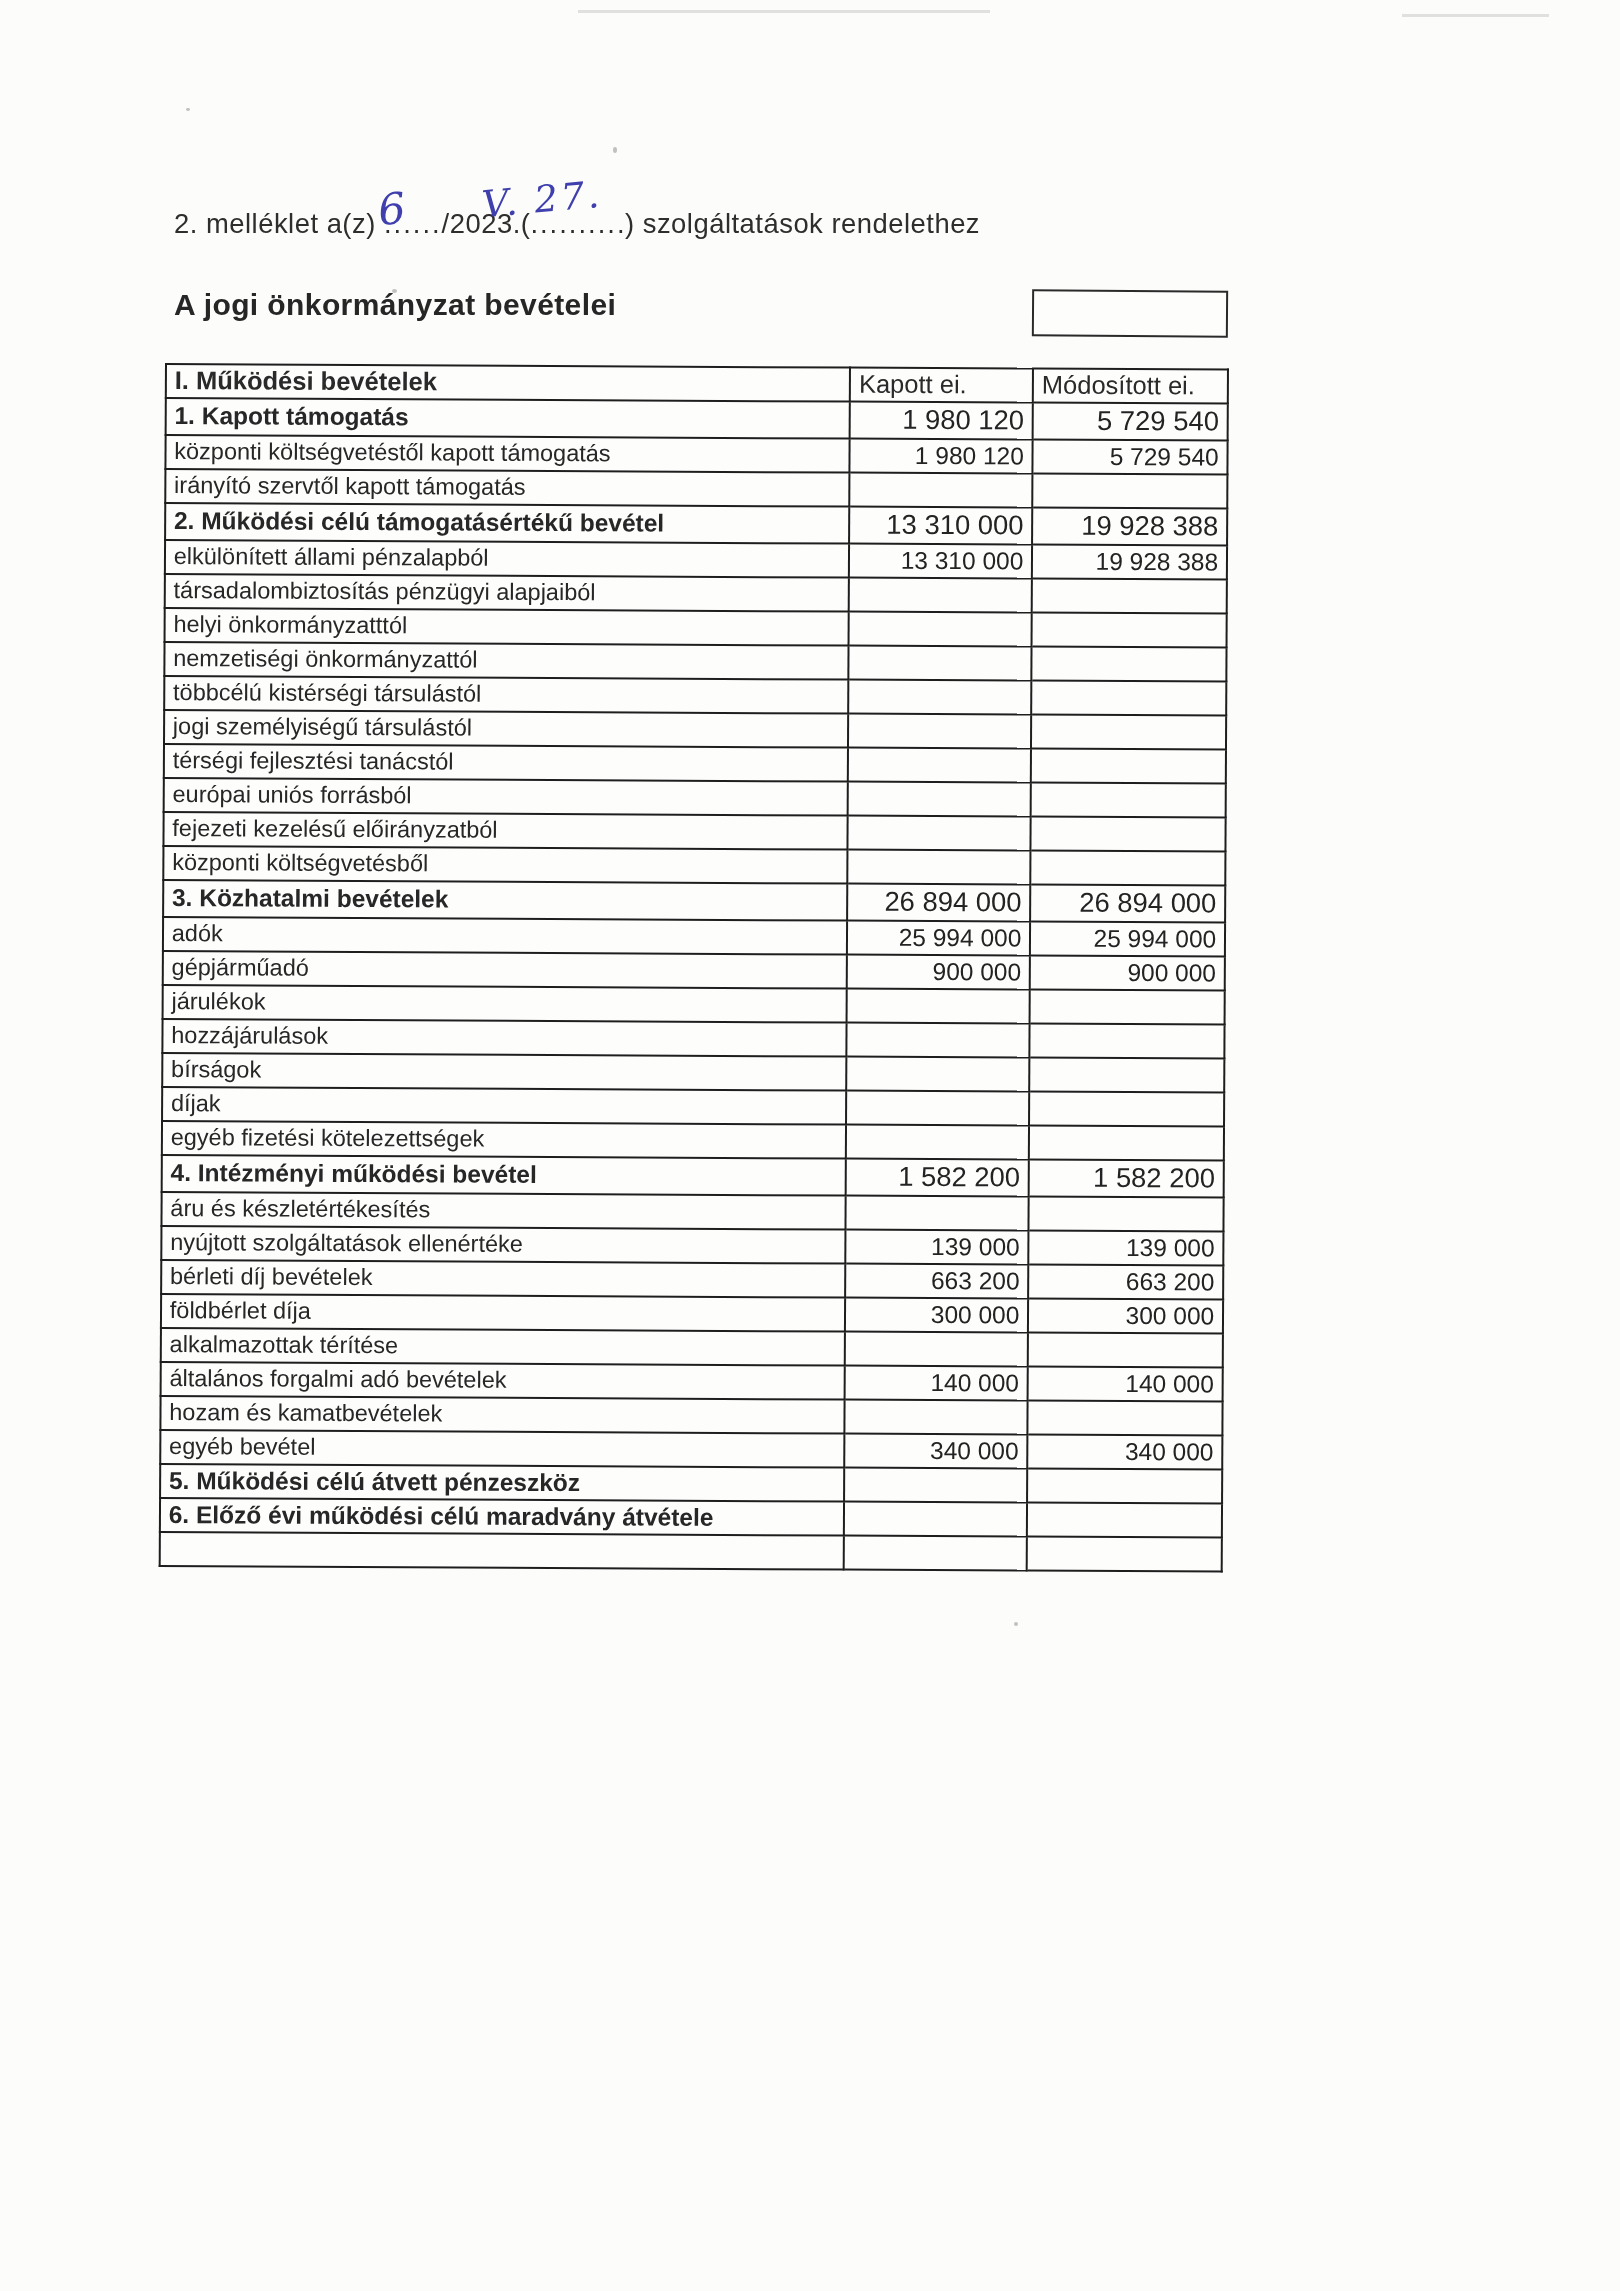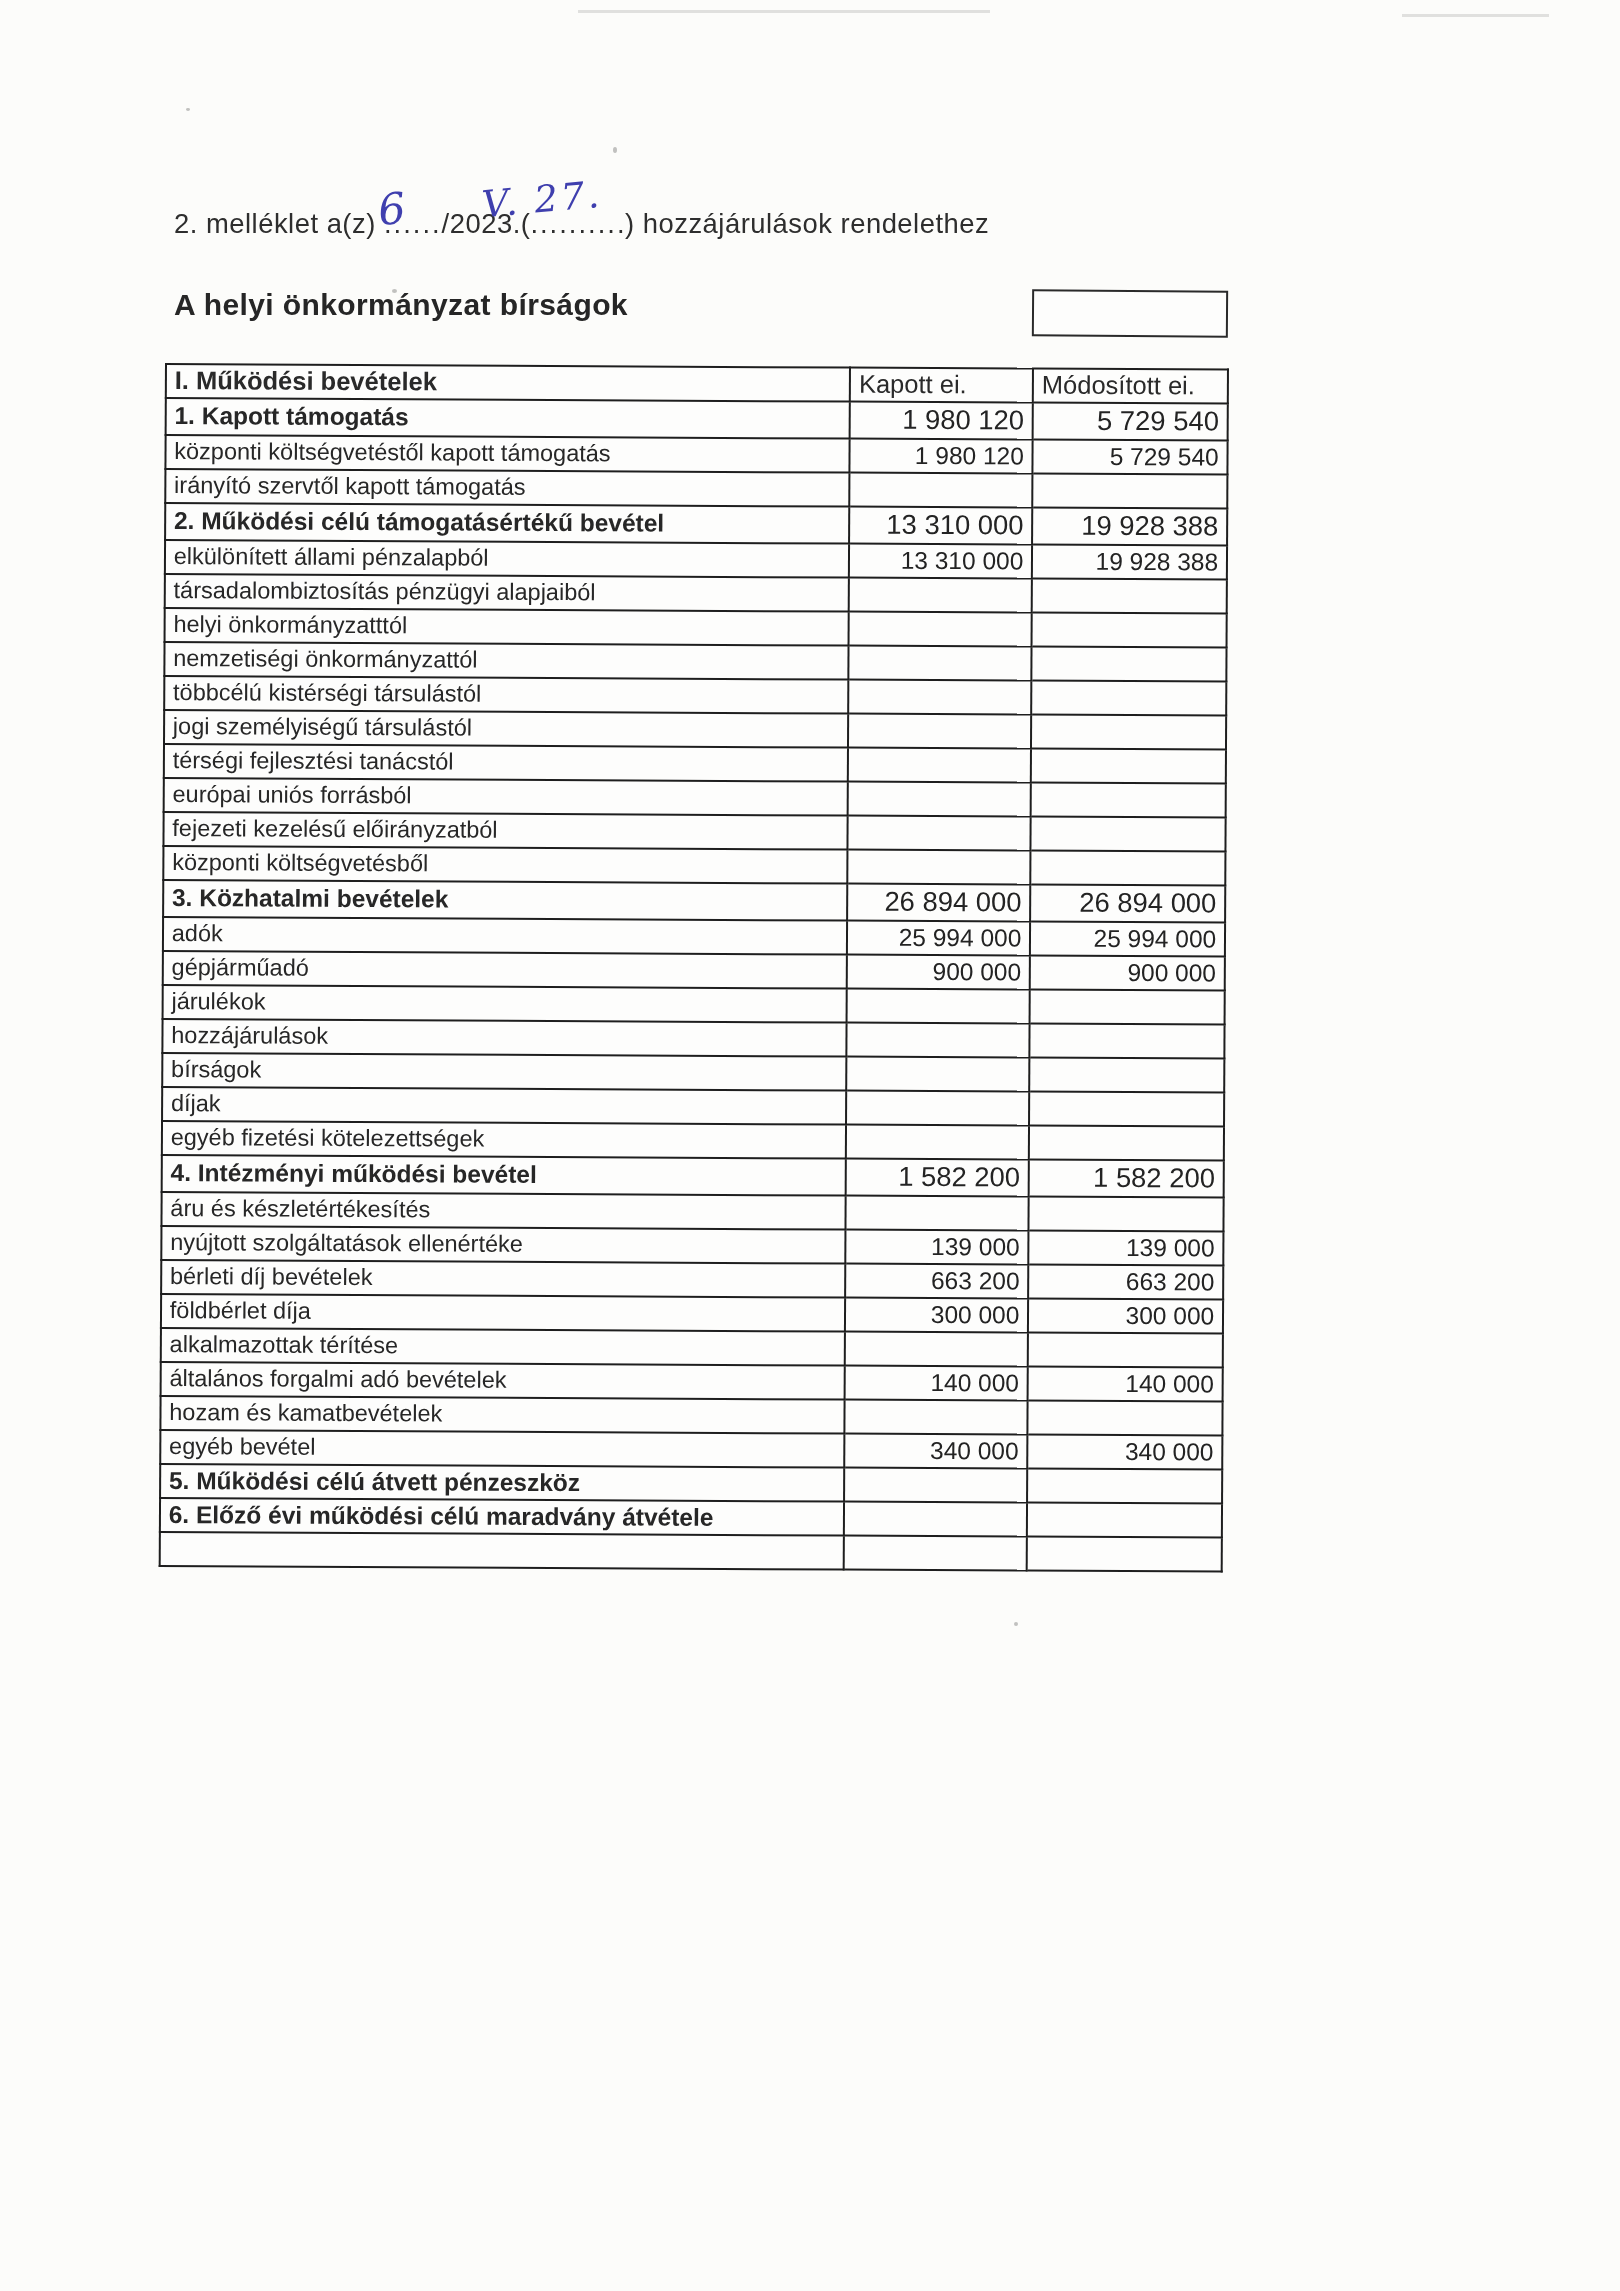--- a/index.html
+++ b/index.html
@@ -73,26 +73,26 @@
 
 <div class="page">
 
   <div class="smudge" style="left:578px;top:9.8px;width:412px;height:2.9px;"></div>
   <div class="smudge" style="left:1402px;top:13.7px;width:147px;height:2.9px;"></div>
   <div class="speck" style="left:392px;top:289px;width:4.9px;height:3.9px;"></div>
   <div class="speck" style="left:186px;top:108px;width:3.9px;height:2.9px;"></div>
   <div class="speck" style="left:613px;top:147px;width:3.9px;height:5.9px;"></div>
   <div class="speck" style="left:1014px;top:1622px;width:3.9px;height:3.9px;"></div>
 
-  <div class="attachment-line"><span>2. melléklet a(z) </span><span class="dots">......</span><span>/2023.(</span><span class="dots">.........</span><span>.) hozzájárulások rendelethez</span></div>
+  <div class="attachment-line"><span>2. melléklet a(z) </span><span class="dots">......</span><span>/2023.(</span><span class="dots">.........</span><span>.) szolgáltatások rendelethez</span></div>
 
   <div class="handwritten hw-number">6</div>
   <div class="handwritten hw-date">V. 27.</div>
 
-  <div class="page-title">A helyi önkormányzat bírságok</div>
+  <div class="page-title">A jogi önkormányzat bevételei</div>
   <div class="summary-box"></div>
 
   <table class="revenue">
     <colgroup>
       <col style="width:686px">
       <col style="width:183px">
       <col style="width:195px">
     </colgroup>
     <thead>
       <tr class="hdr">

